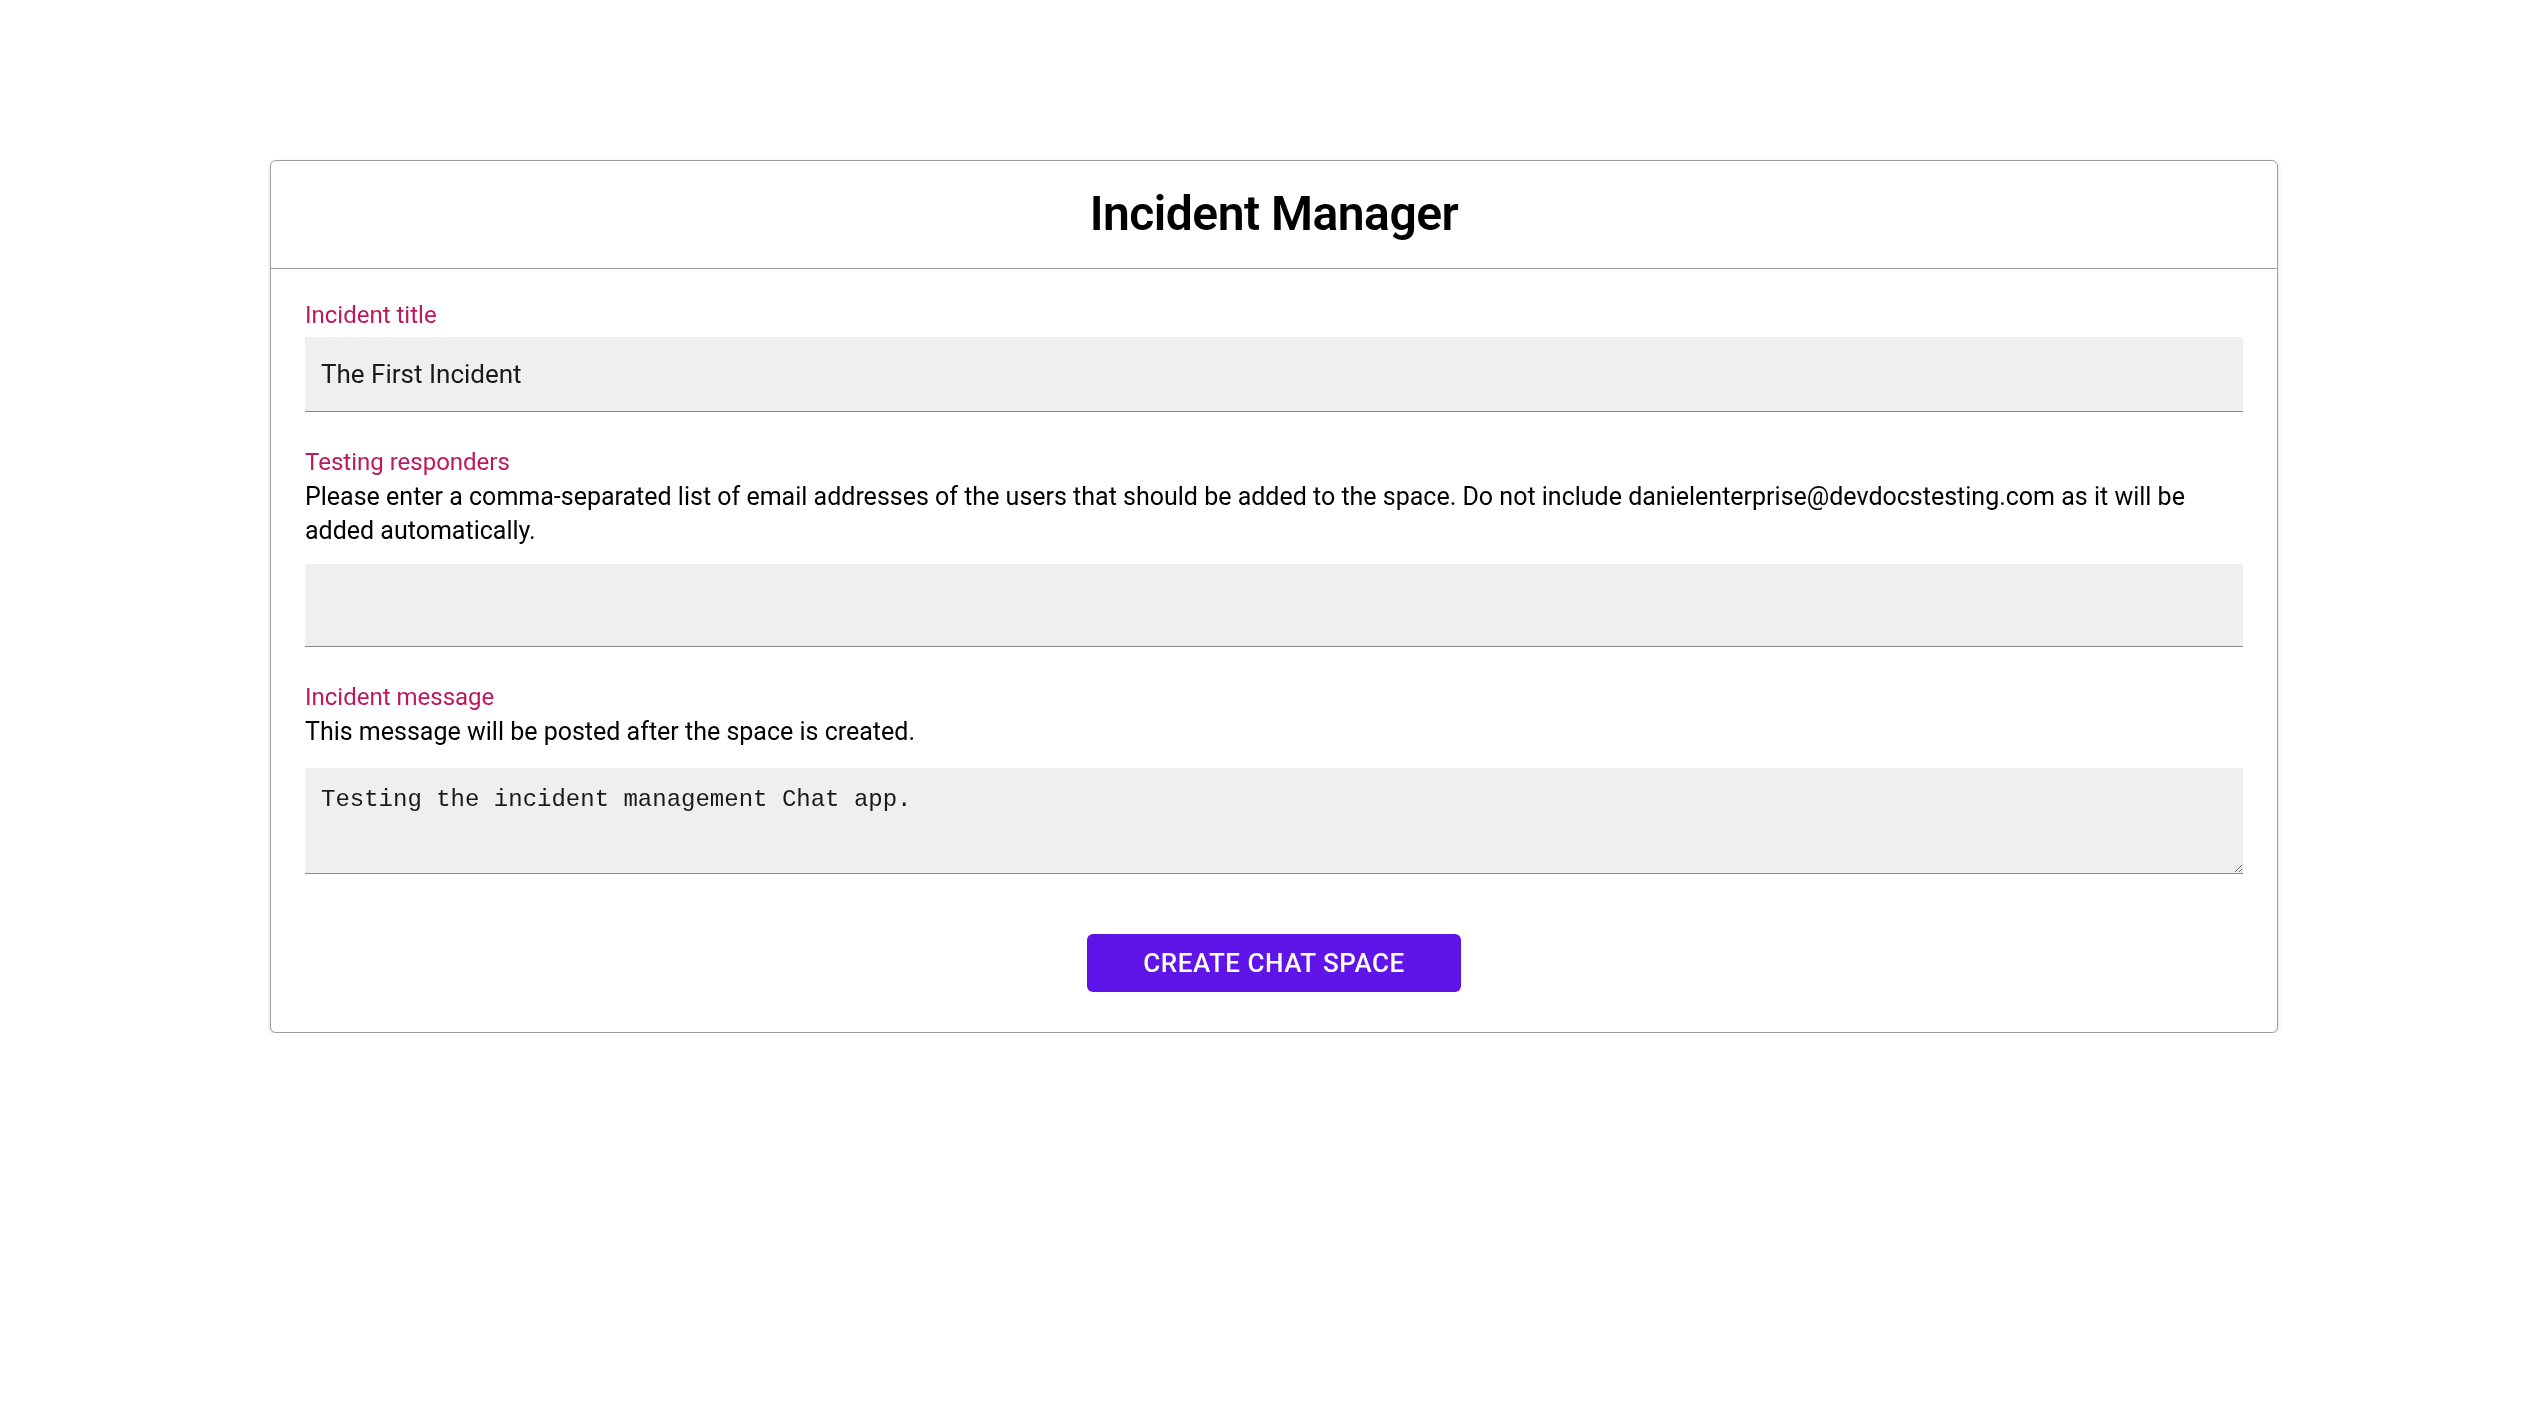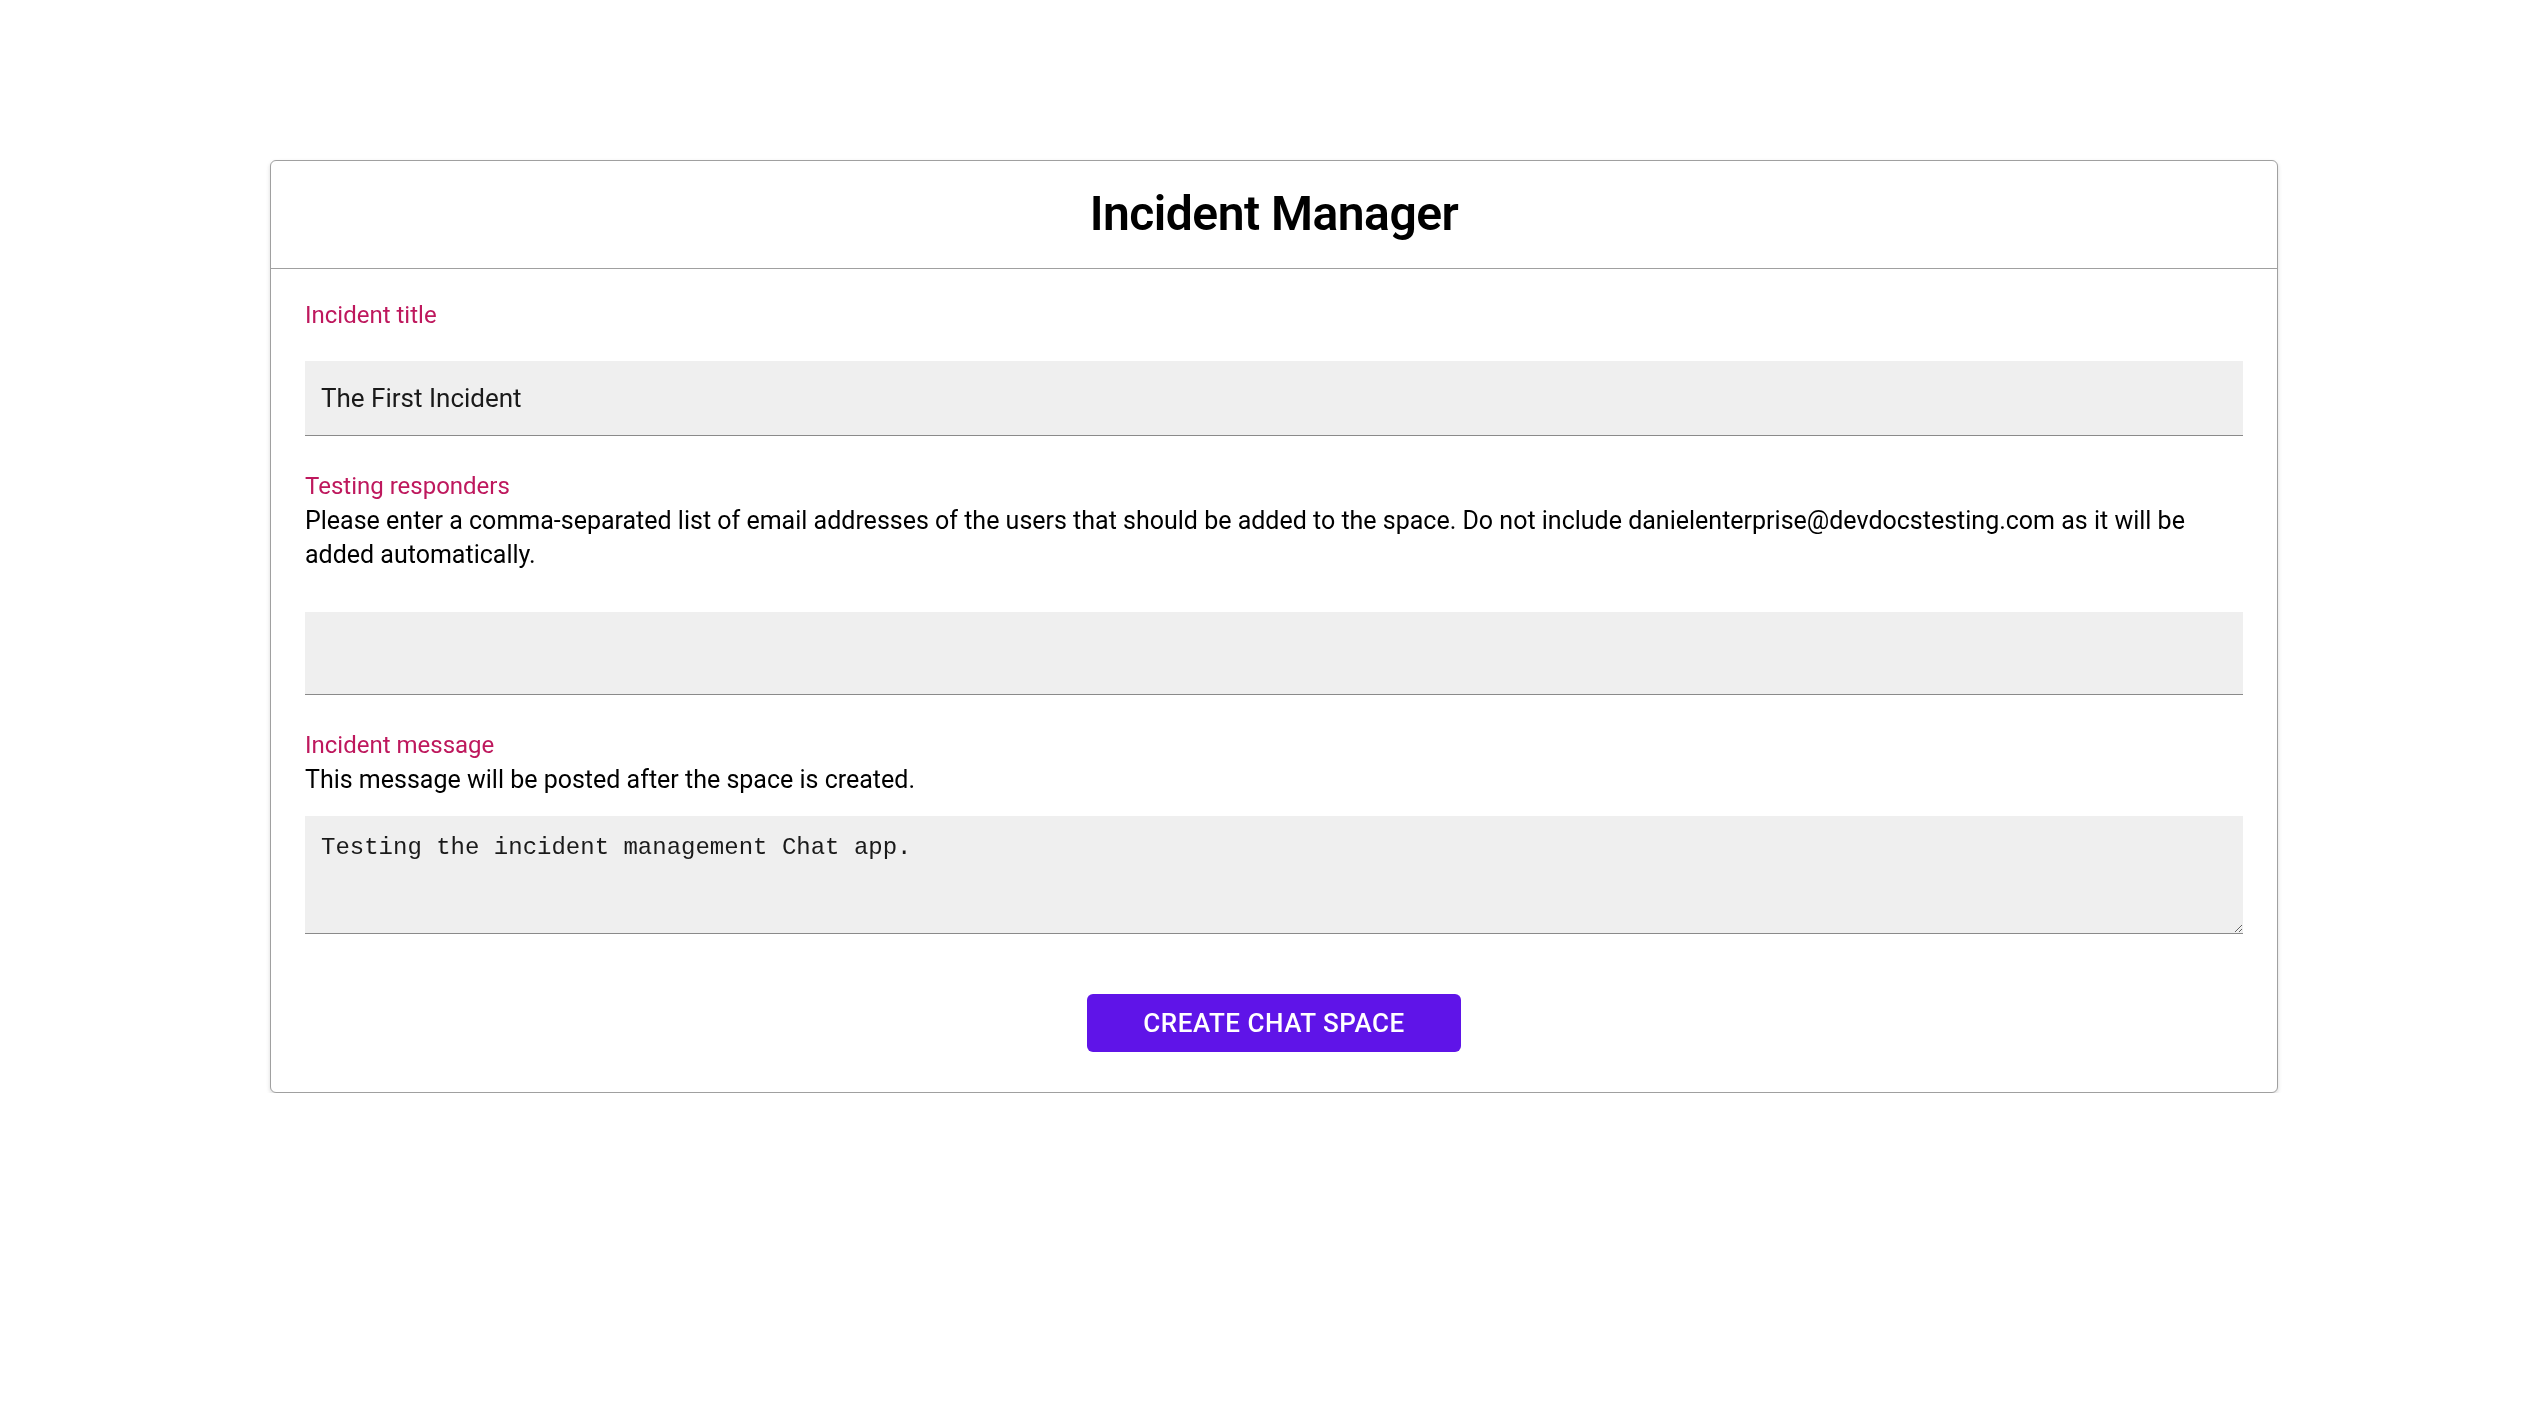--- a/index.html
+++ b/index.html
@@ -66,39 +66,39 @@
     .text-input {
       width: 100%;
       background: #efefef;
       border: none;
       border-bottom: 1px solid #8a8a8a;
       padding: 22px 16px;
       font-size: 26px;
       font-family: inherit;
       color: #1a1a1a;
       outline: none;
-      margin-top: 26px;
+      margin-top: 2px;
     }
 
     .text-input.empty-input {
       padding: 26px 16px;
     }
 
     .textarea-input {
       width: 100%;
       background: #efefef;
       border: none;
       border-bottom: 1px solid #8a8a8a;
       padding: 18px 16px;
       font-size: 24px;
       font-family: "Courier New", Courier, monospace;
       color: #1a1a1a;
       outline: none;
       resize: both;
-      height: 118px;
+      height: 106px;
       margin-top: 6px;
     }
 
     .button-row {
       text-align: center;
       margin-top: 56px;
     }
 
     .primary-button {
       background: #5f14e8;

